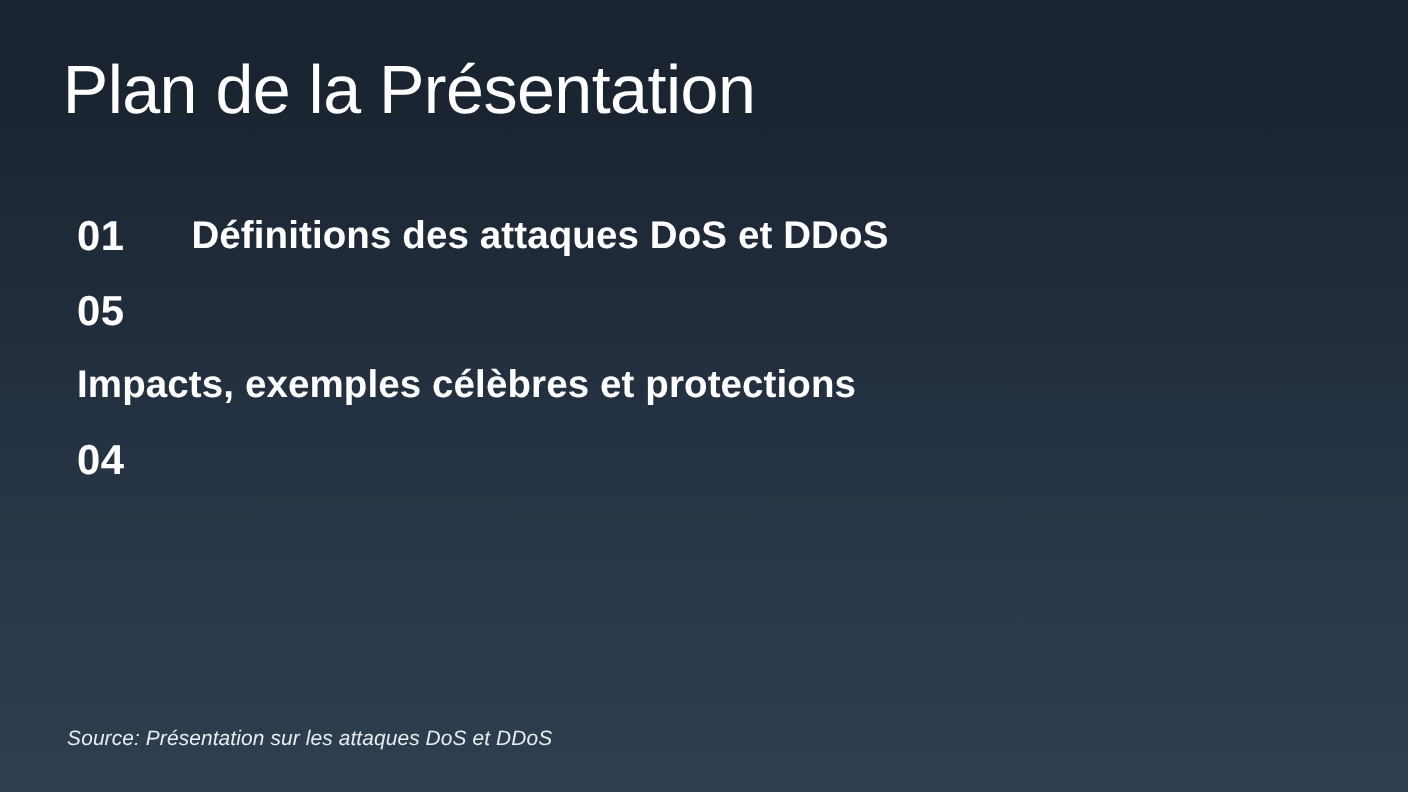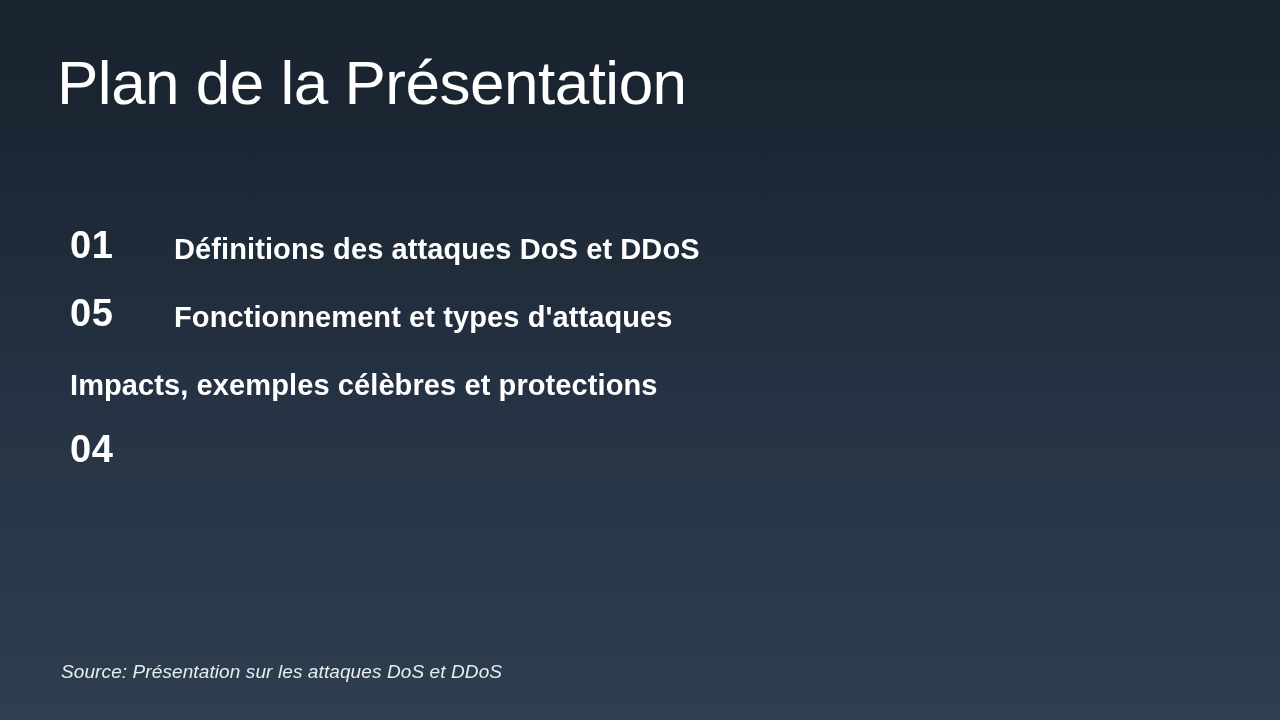--- a/index.html
+++ b/index.html
@@ -45,38 +45,38 @@
   
   .agenda {
     position: absolute;
     left: 70px;
     top: 196px;
     width: 1160px;
   }
 
   .agenda-row {
     display: flex;
-    align-items: flex-end;
+    align-items: flex-start;
     height: 68px;
   }
 
   .agenda-number {
     flex: 0 0 auto;
     width: 104px;
     font-size: 38px;
     font-weight: 700;
     letter-spacing: 0.5px;
     line-height: 1;
     color: #ffffff;
     white-space: nowrap;
   }
 
   .agenda-label {
     flex: 1 1 auto;
-    font-size: 29px;
+    font-size: 35px;
     font-weight: 700;
     letter-spacing: 0.1px;
     line-height: 1;
     color: #ffffff;
     white-space: nowrap;
   }
 
   
   .slide-source {
     position: absolute;
@@ -101,21 +101,20 @@
 
   <div class="agenda">
 
     <div class="agenda-row">
       <span class="agenda-number">01</span>
       <span class="agenda-label">Définitions des attaques DoS et DDoS</span>
     </div>
 
     <div class="agenda-row">
       <span class="agenda-number">05</span>
-      <span class="agenda-label">Fonctionnement et types d'attaques</span>
     </div>
 
     <div class="agenda-row">
       <span class="agenda-label">Impacts, exemples célèbres et protections</span>
     </div>
 
     <div class="agenda-row">
       <span class="agenda-number">04</span>
     </div>
 

